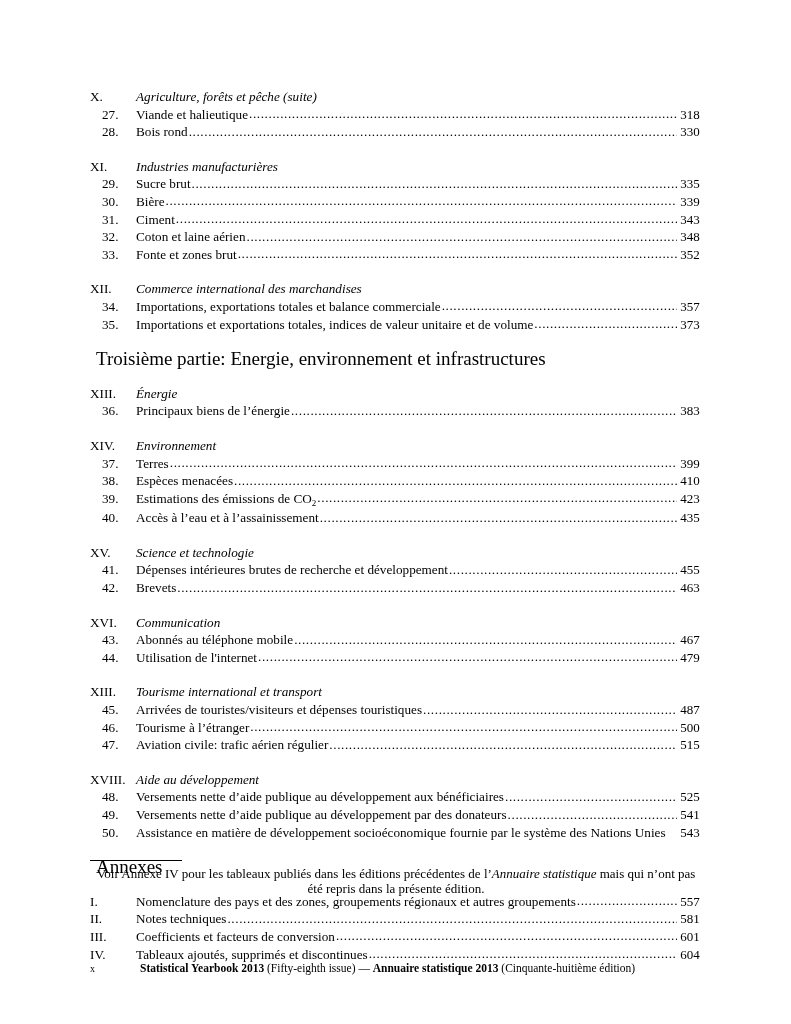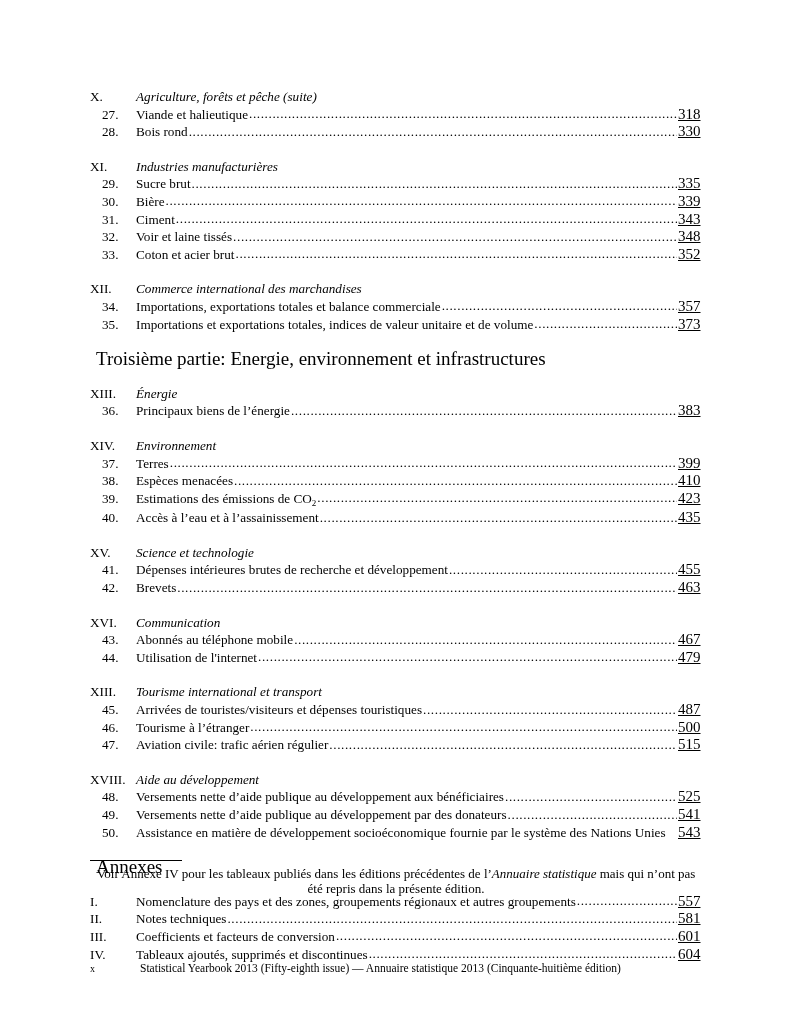--- a/index.html
+++ b/index.html
@@ -77,24 +77,23 @@
     letter-spacing: 0.6px;
     position: relative;
     top: -0.5px;
   }
   .leader::before {
     content: "......................................................................................................................................................................................................................";
   }
   .leader.blank::before { content: ""; }
   .pg {
     flex: 0 0 auto;
-    text-align: left;
+    text-align: center;
     min-width: 24px;
-    font-size: 15px;
-    text-decoration: underline;
+    font-size: 13px;
   }
 
   
   .gap-sec { height: 17px; }
   .gap-part { height: 17px; }
 
   
   .part-head {
     font-size: 19px;
     line-height: 17.6px;
@@ -150,21 +149,21 @@
     width: 612px;
     display: flex;
     align-items: baseline;
     font-size: 11.5px;
     white-space: nowrap;
   }
   .folio {
     flex: 0 0 50px;
     font-size: 10px;
   }
-  .footer-line b { font-weight: normal; }
+  .footer-line b { font-weight: bold; }
 </style>
 </head>
 <body>
 
 <div id="page">
 
   <div class="toc">
     <div id="toc-top">
         <div class="row sec-row">
           <div class="sec-num">X.</div>
@@ -200,27 +199,27 @@
           <div class="pg">339</div>
         </div>
         <div class="row entry-row">
           <div class="entry-num">31.</div>
           <div class="entry-title">Ciment</div>
           <div class="leader"></div>
           <div class="pg">343</div>
         </div>
         <div class="row entry-row">
           <div class="entry-num">32.</div>
-          <div class="entry-title">Voir et laine tissés</div>
+          <div class="entry-title">Coton et laine aérien</div>
           <div class="leader"></div>
           <div class="pg">348</div>
         </div>
         <div class="row entry-row">
           <div class="entry-num">33.</div>
-          <div class="entry-title">Coton et acier brut</div>
+          <div class="entry-title">Fonte et zones brut</div>
           <div class="leader"></div>
           <div class="pg">352</div>
         </div>
         <div class="gap-sec"></div>
         <div class="row sec-row">
           <div class="sec-num">XII.</div>
           <div class="sec-title">Commerce international des marchandises</div>
         </div>
         <div class="row entry-row">
           <div class="entry-num">34.</div>

